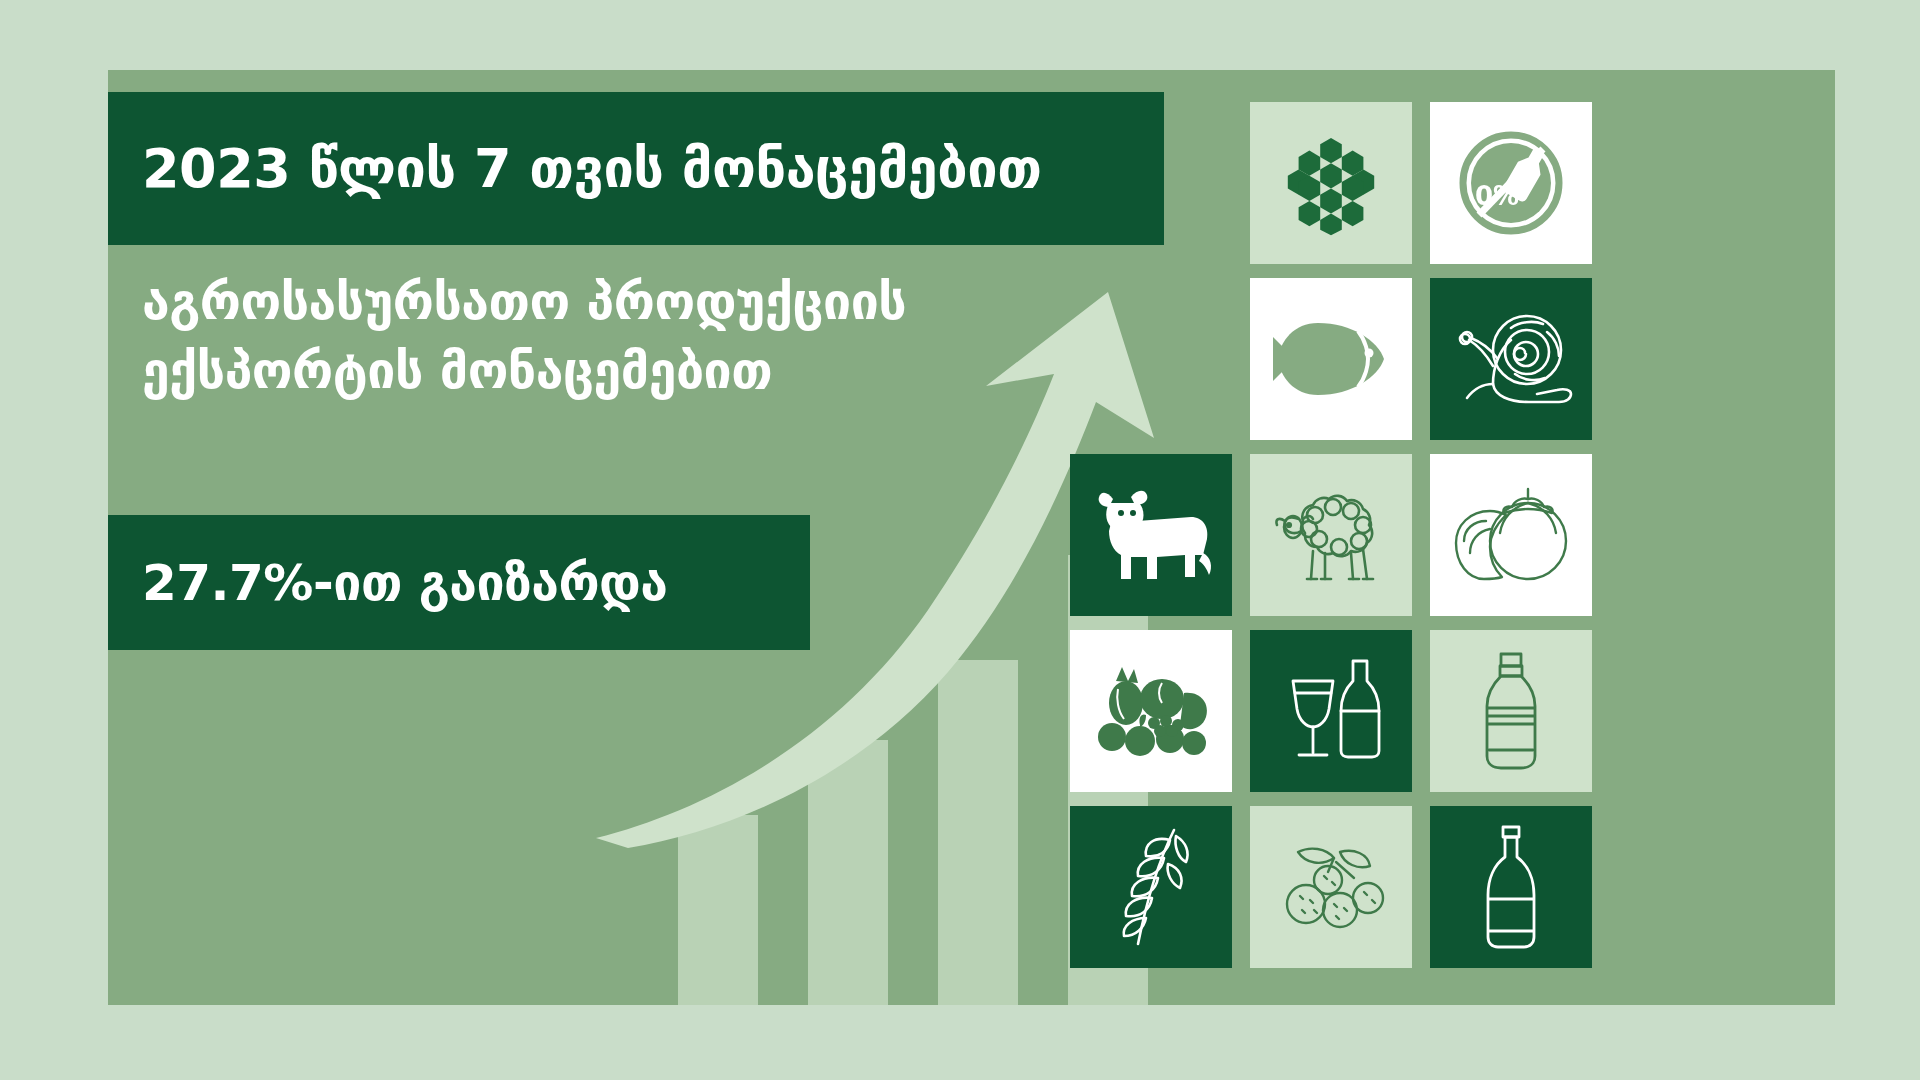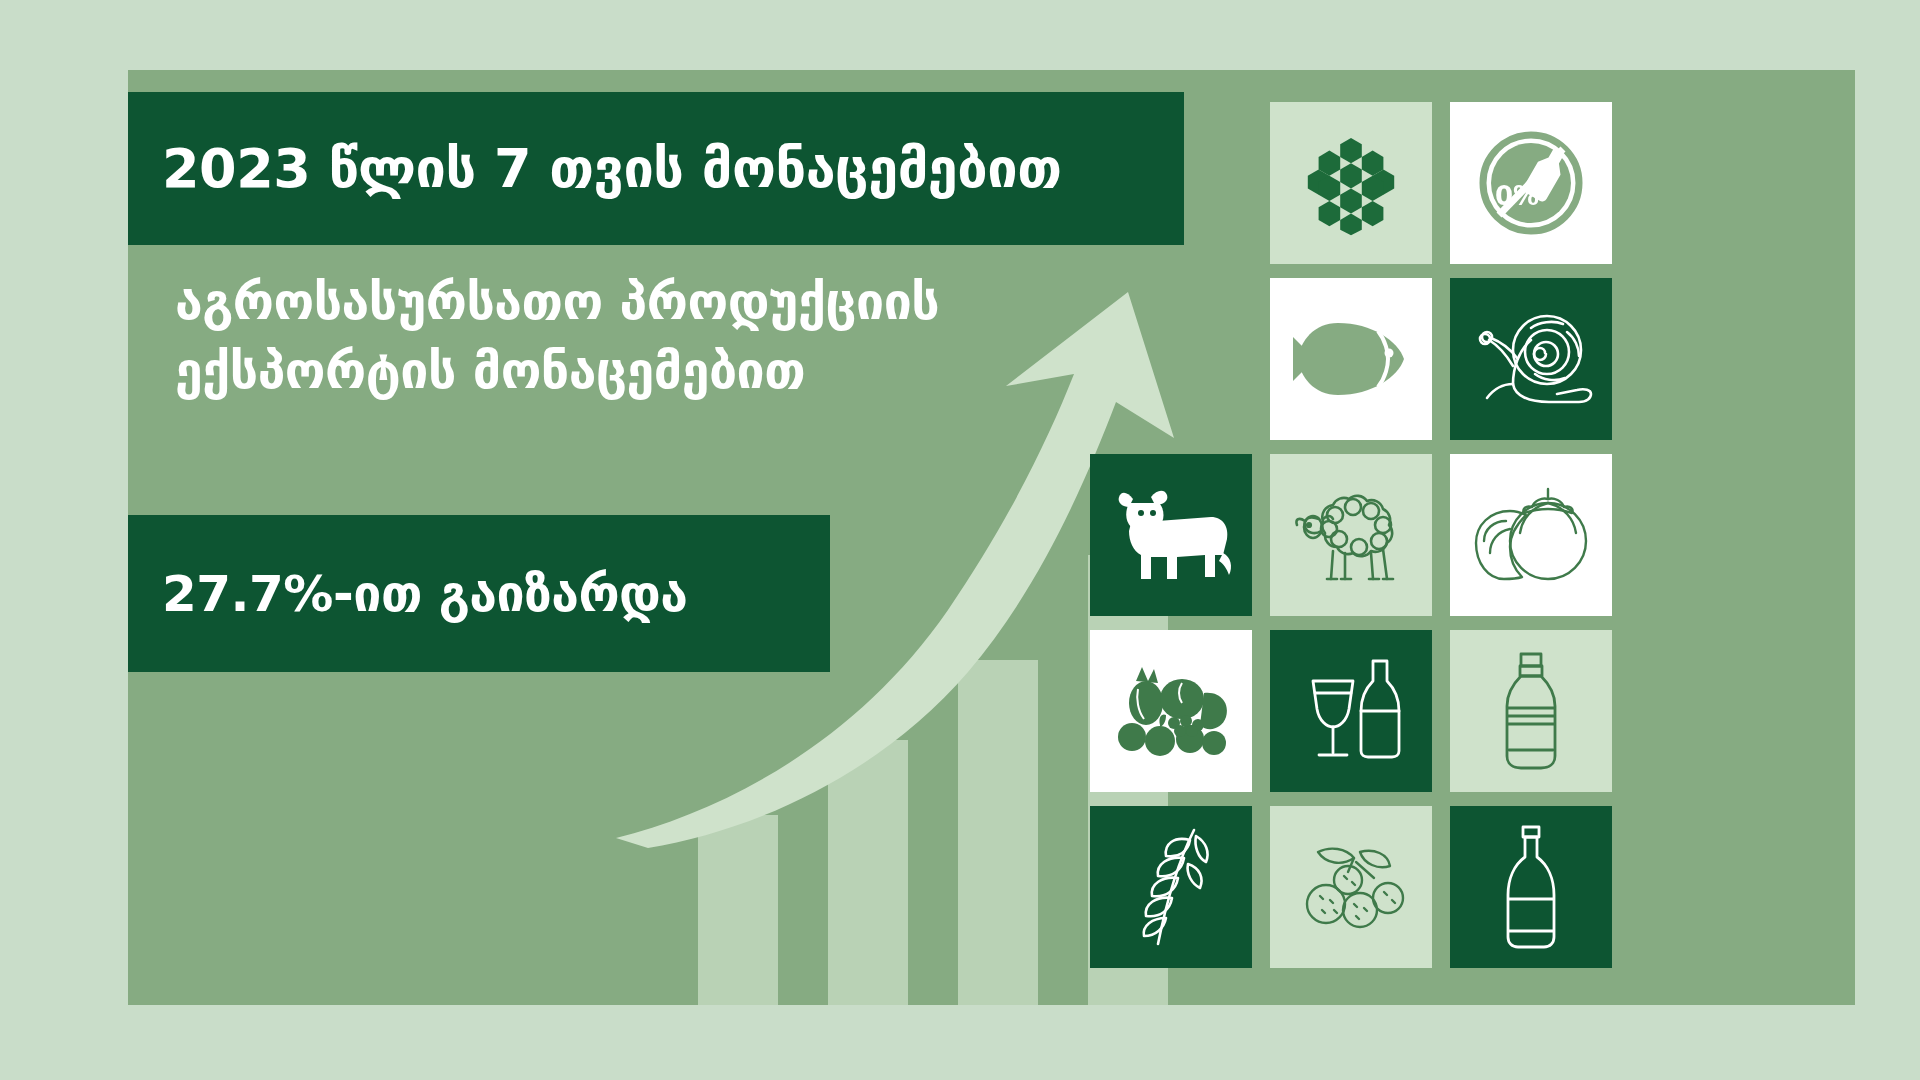--- a/index.html
+++ b/index.html
@@ -17,21 +17,21 @@
   #stage {
     position: relative;
     width: 1920px;
     height: 1080px;
     background: #c9ddc9;
   }
 
   
   #panel {
     position: absolute;
-    left: 128px;
+    left: 108px;
     top: 70px;
     width: 1727px;
     height: 935px;
     background: #86ab82;
     overflow: hidden;
   }
 
   
   .bar {
     position: absolute;
@@ -66,41 +66,40 @@
     left: -10px;
     top: 22px;
     width: 1066px;
     height: 153px;
     padding-left: 44px;
   }
   #stat-bar {
     left: -10px;
     top: 445px;
     width: 712px;
-    height: 157px;
+    height: 135px;
     padding-left: 44px;
     align-items: center;
   }
   .katext {
     color: #ffffff;
     font-family: "DejaVu Sans", "Liberation Sans", sans-serif;
     font-weight: 700;
     letter-spacing: -0.5px;
     white-space: nowrap;
     line-height: 1;
   }
   #headline-text { font-size: 54px; }
   #stat-text { font-size: 50px; }
 
   #subtitle {
     position: absolute;
     left: 34px;
     top: 198px;
     width: 1000px;
-    margin-left: 13px;
   }
   .subline {
     color: #ffffff;
     font-family: "DejaVu Sans", "Liberation Sans", sans-serif;
     font-weight: 700;
     font-size: 50px;
     line-height: 1.38;
     letter-spacing: -0.5px;
     white-space: nowrap;
   }

